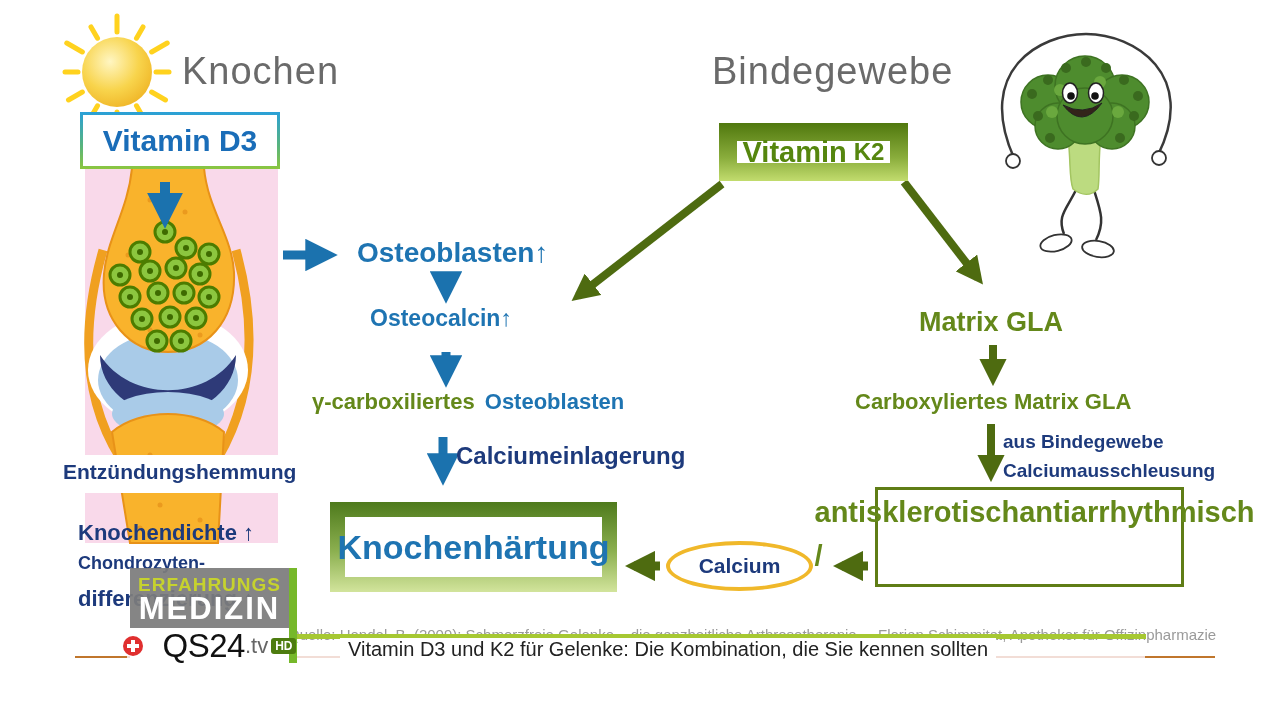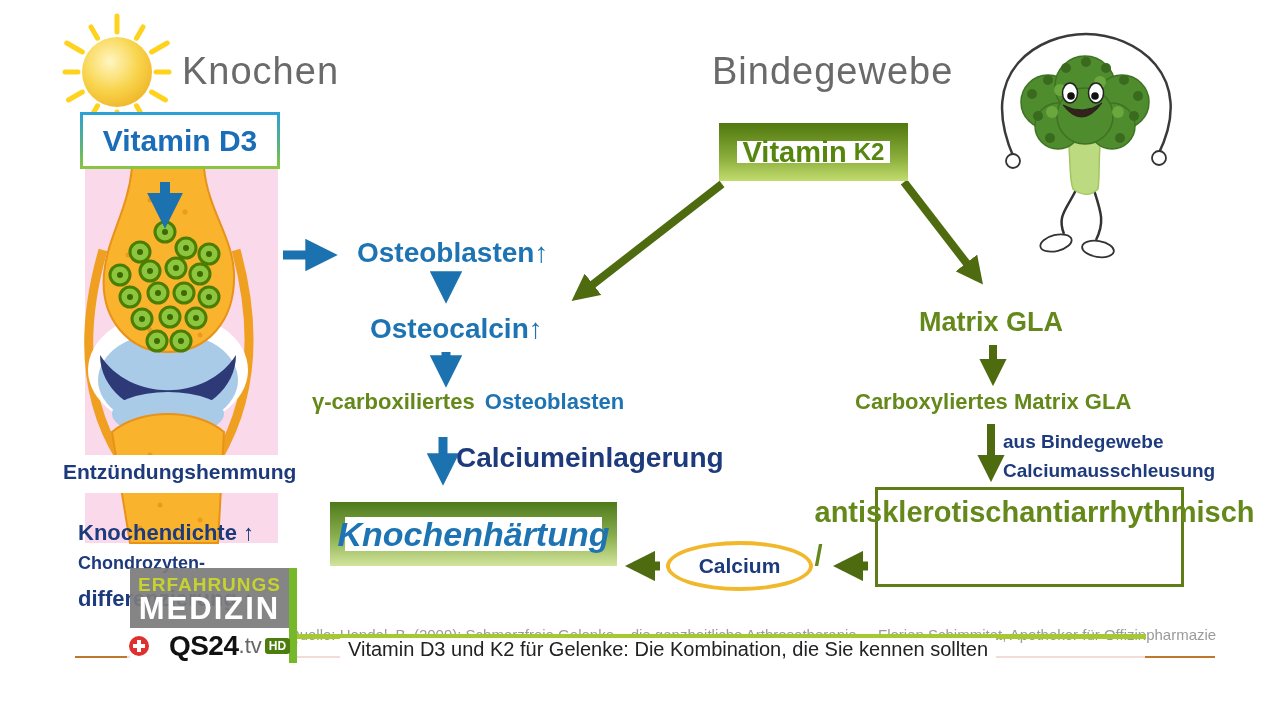--- a/index.html
+++ b/index.html
@@ -17,42 +17,42 @@
   .gbox .inner{background:#ffffff;width:100%;height:100%;display:flex;align-items:center;justify-content:center;}
   #svg-layer{position:absolute;left:0;top:0;z-index:1;}
   
   #d3-box{left:80px;top:112px;width:200px;height:57px;padding:3px;box-sizing:border-box;
     background:linear-gradient(180deg,#2aa0d8 0%,#59b47c 60%,#8cc63f 100%);}
   #d3-box .inner{font-size:30px;font-weight:700;color:#1a6db8;}
   #k2-box{left:719px;top:123px;width:189px;height:58px;padding:18px;box-sizing:border-box;
     background:linear-gradient(180deg,#50780e 0%,#8aad3c 60%,#c2dc6e 100%);}
   #k2-box .inner{font-size:29px;font-weight:700;color:#55860e;}
   #k2-box .variant{font-size:24px;margin-left:7px;}
-  #kh-box{left:330px;top:502px;width:287px;height:64px;padding:15px;box-sizing:border-box;
-    background:linear-gradient(180deg,#4e7a1c 0%,#8cb050 55%,#d2e49c 100%);font-style:italic;}
+  #kh-box{left:330px;top:502px;width:287px;height:90px;padding:15px;box-sizing:border-box;
+    background:linear-gradient(180deg,#4e7a1c 0%,#8cb050 55%,#d2e49c 100%);}
   #kh-box .inner{font-size:34px;font-weight:700;color:#1e74b2;}
   #anti-box{left:875px;top:487px;width:309px;height:100px;border:3px solid #5f7d16;box-sizing:border-box;
     background:#fff;z-index:2;display:flex;flex-direction:row;justify-content:center;padding-left:10px;}
   #anti-box div{font-size:29px;font-weight:700;color:#64881a;line-height:44px;}
   #calcium-oval{left:666px;top:541px;width:147px;height:50px;border:4px solid #f0b82a;border-radius:50%;
     box-sizing:border-box;background:#fff;z-index:2;display:flex;align-items:center;justify-content:center;
     font-size:21px;font-weight:700;color:#1d3a7c;}
   
   #brand{left:130px;top:568px;width:167px;height:95px;z-index:5;}
   #brand .stripe{position:absolute;right:0;top:0;width:8px;height:95px;background:#76b82a;}
   #brand .graybox{position:absolute;left:0;top:0;width:159px;height:60px;background:rgba(124,124,124,0.93);
     text-align:center;overflow:hidden;}
   #brand .l1{font-size:19px;font-weight:700;color:#c6d22e;letter-spacing:1px;margin-top:6px;}
   #brand .l2{font-size:31px;font-weight:700;color:#ffffff;letter-spacing:2px;margin-top:-5px;}
   #brand .whitebox{position:absolute;left:0;top:60px;width:159px;height:35px;background:#ffffff;
     display:flex;align-items:center;justify-content:center;}
   .cross{width:20px;height:20px;border-radius:50%;background:#e02f2f;position:relative;flex:0 0 auto;}
   .cross::before{content:"";position:absolute;left:4px;top:8px;width:12px;height:4px;background:#fff;}
   .cross::after{content:"";position:absolute;left:8px;top:4px;width:4px;height:12px;background:#fff;}
-  #brand .qs{font-size:28px;font-weight:700;color:#111;letter-spacing:-0.5px;margin-left:20px;}
+  #brand .qs{font-size:33px;font-weight:400;color:#111;letter-spacing:-0.5px;margin-left:20px;}
   #brand .tv{font-size:22px;font-weight:400;color:#666;}
   #brand .hd{background:#4d7c0f;color:#fff;font-size:12px;font-weight:700;padding:1px 4px;border-radius:3px;margin-left:3px;}
   
   .source{font-size:15px;color:#9a9a9a;z-index:2;white-space:nowrap;}
   #green-strike{left:297px;top:634px;width:849px;height:5px;background:#a6c832;z-index:3;}
   #caption-line{left:75px;top:656px;width:1140px;height:2px;z-index:2;
     background:linear-gradient(90deg,#c0762c 0px,#c0762c 52px,#f2ddd6 52px,#f2ddd6 1070px,#c0762c 1070px,#c0762c 100%);}
   #caption{left:340px;top:638px;font-size:20px;color:#222;background:#ffffff;padding:0 8px;z-index:4;white-space:nowrap;}
 </style>
 </head>
@@ -233,28 +233,28 @@
 </div>
 
 <div class="abs gbox" id="k2-box">
   <div class="inner">
     <span>Vitamin</span>
     <span class="variant">K2</span>
   </div>
 </div>
 
 <div class="abs flow-blue" style="left:357px;top:237px;font-size:28px;">Osteoblasten↑</div>
-<div class="abs flow-blue" style="left:370px;top:305px;font-size:28px;margin-top:8px;">Osteocalcin↑</div>
+<div class="abs flow-blue" style="left:370px;top:305px;font-size:23px;">Osteocalcin↑</div>
 
 <div class="abs" style="left:312px;top:389px;font-size:22px;font-weight:700;z-index:2;">
   <span style="color:#64881a;">γ-carboxiliertes</span>
   <span style="color:#1e74b2;margin-left:4px;">Osteoblasten</span>
 </div>
 
-<div class="abs flow-navy" style="left:456px;top:442px;font-size:28px;">Calciumeinlagerung</div>
+<div class="abs flow-navy" style="left:456px;top:442px;font-size:24px;">Calciumeinlagerung</div>
 
 <div class="abs gbox" id="kh-box">
   <div class="inner">Knochenhärtung</div>
 </div>
 
 <div class="abs" id="calcium-oval">
   <span>Calcium</span>
 </div>
 
 <div class="abs flow-olive" style="left:919px;top:307px;font-size:27px;">Matrix GLA</div>

